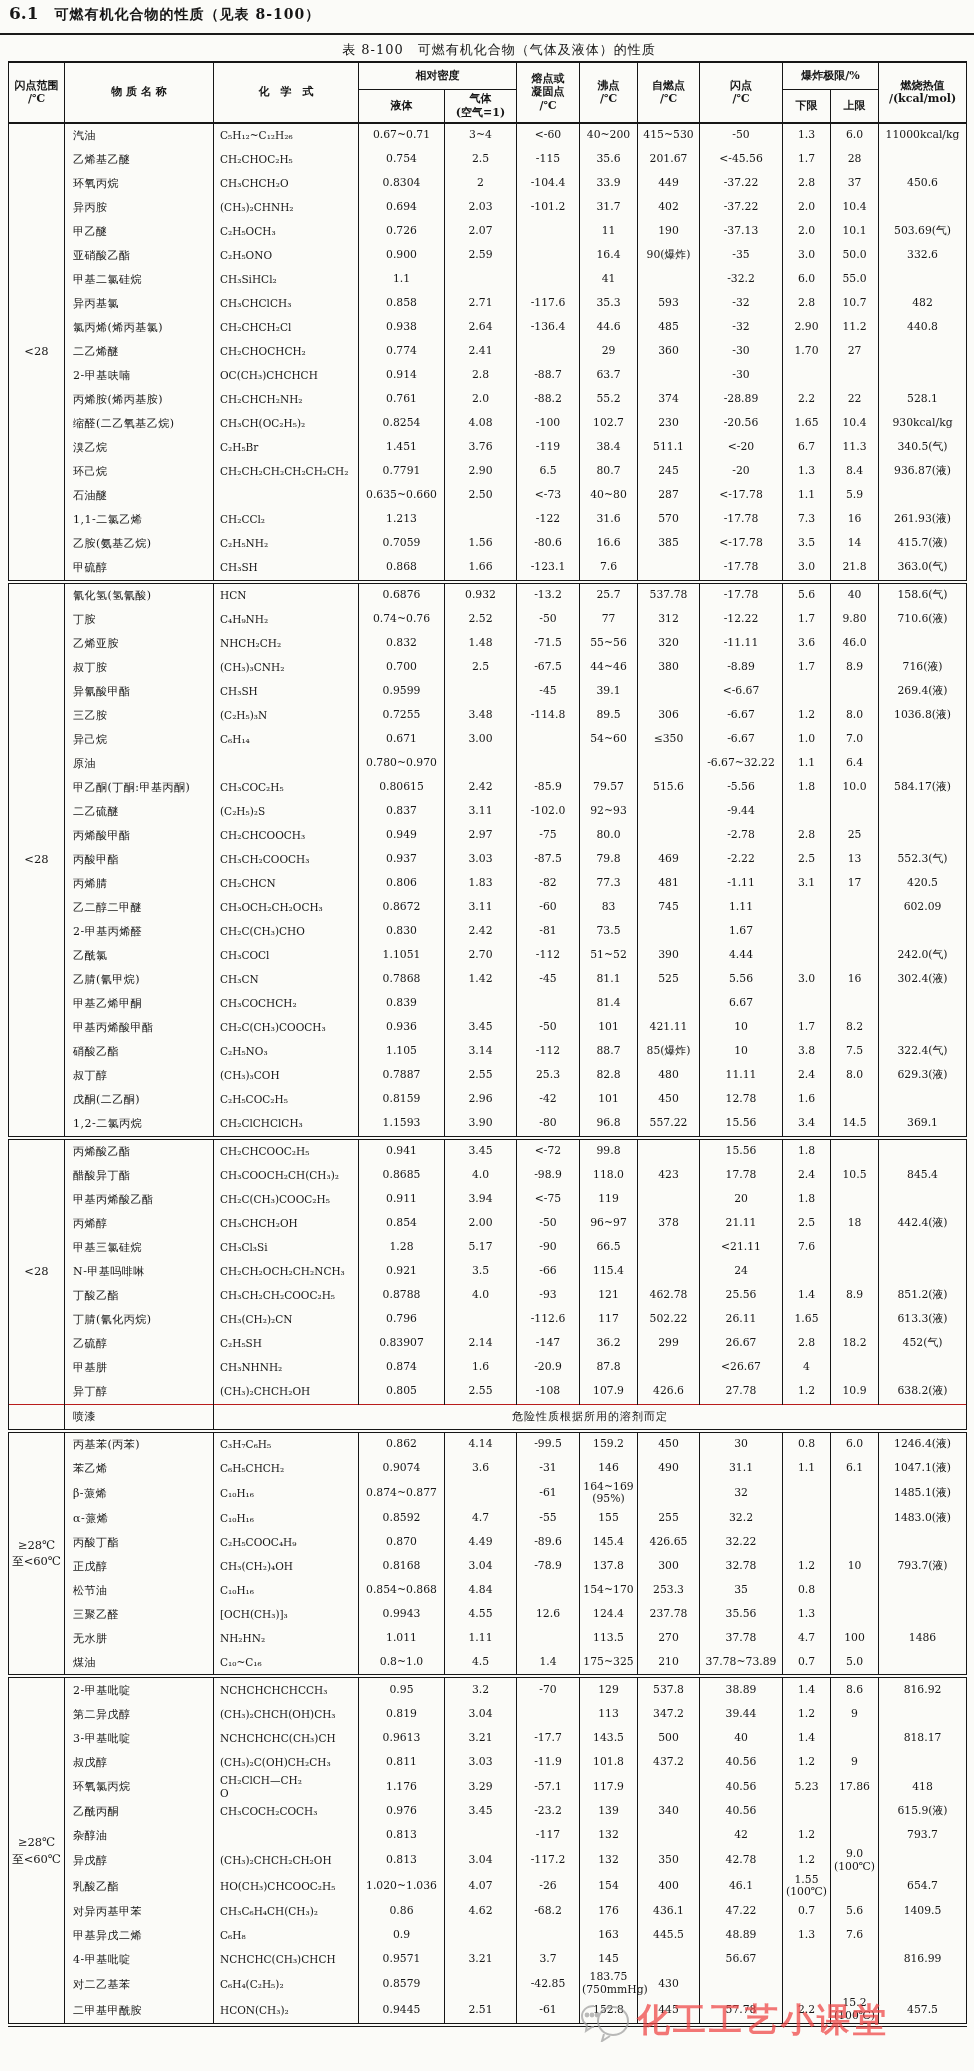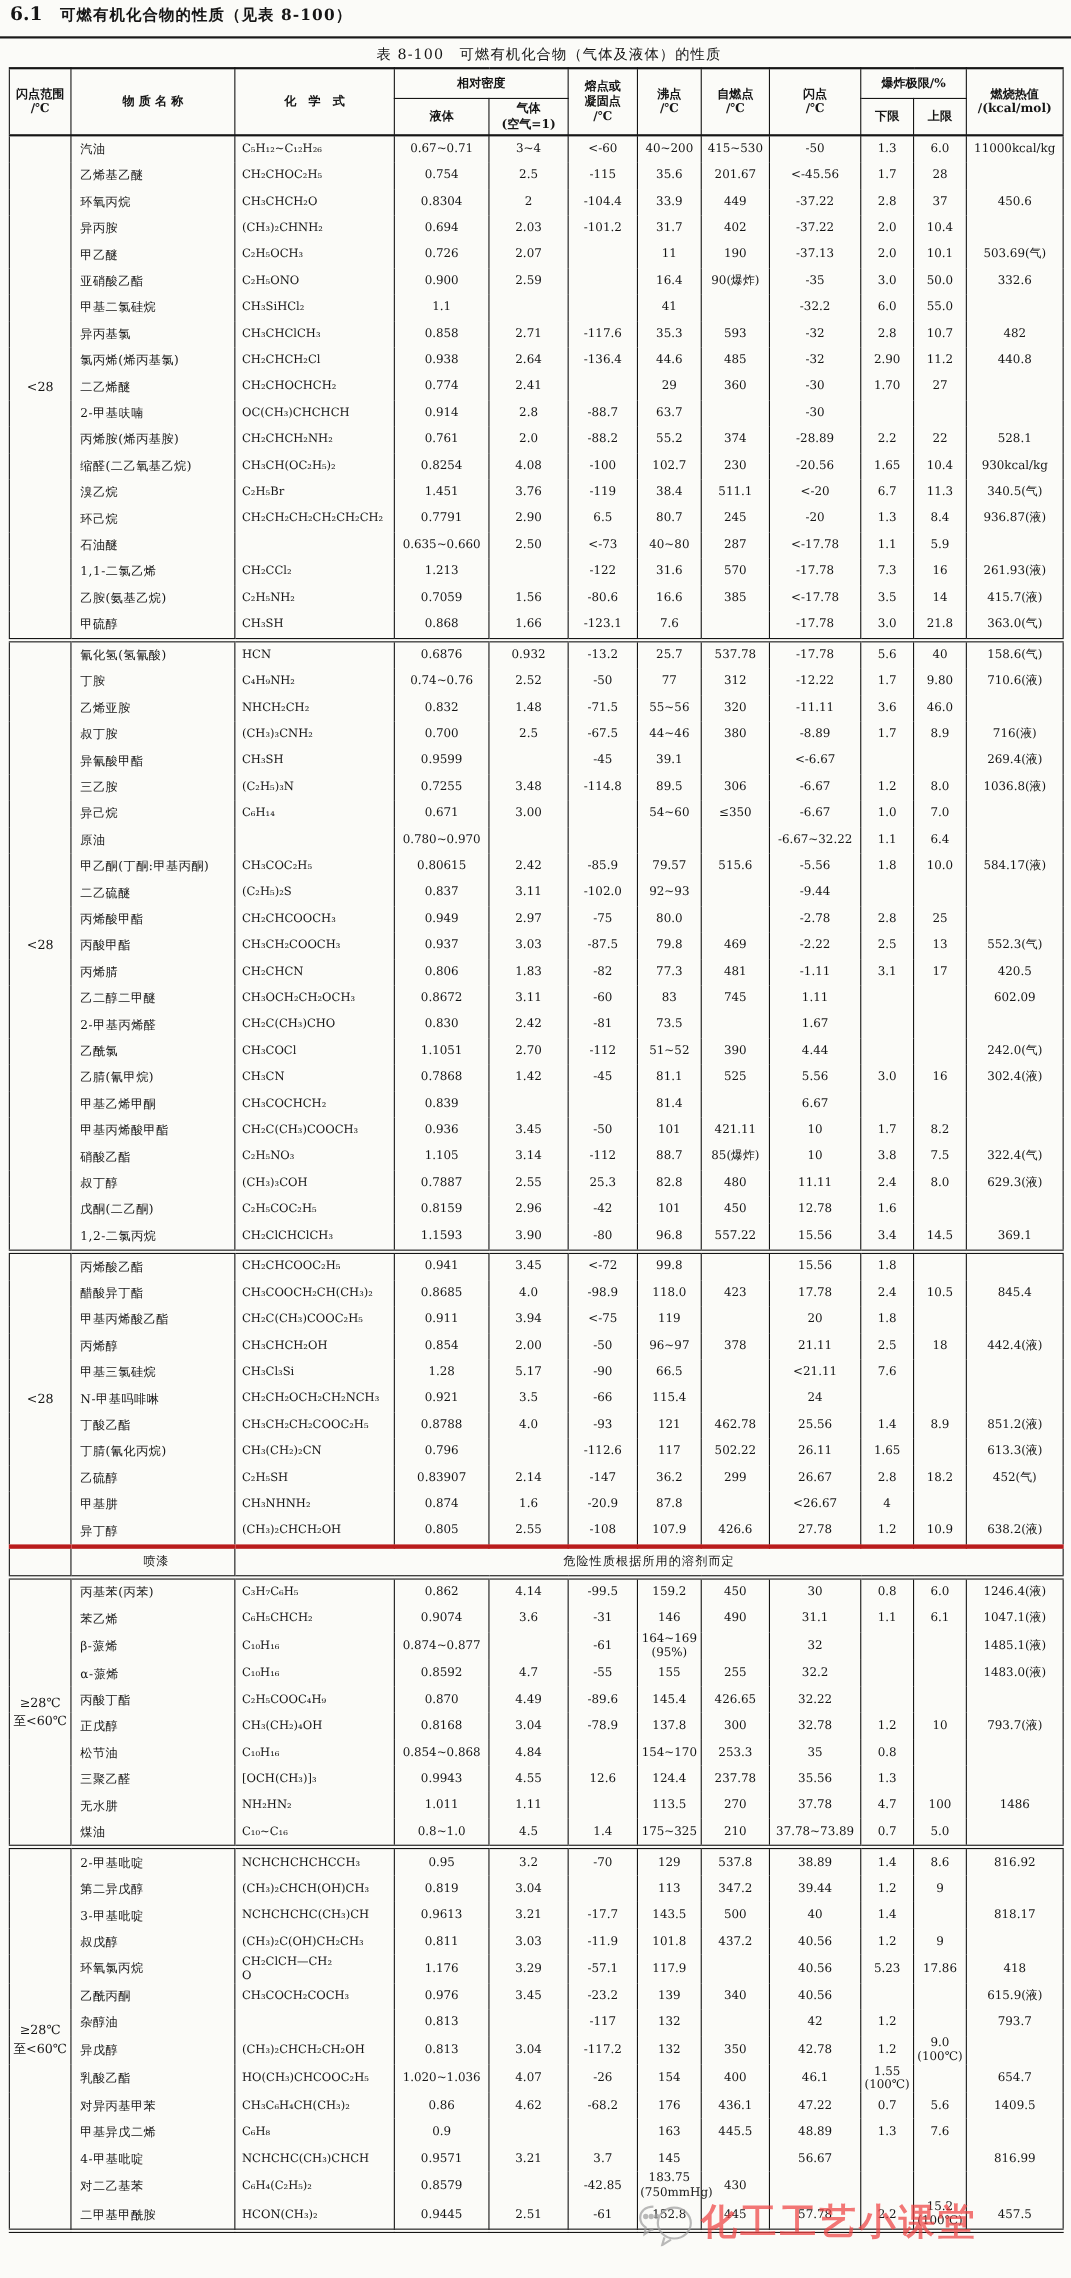--- a/index.html
+++ b/index.html
@@ -31,21 +31,21 @@
   tr.h2 th { height:22px; }
   td {
     border-left:1px solid #161616; border-right:1px solid #161616;
     font-size:10.8px; text-align:center; vertical-align:middle;
     white-space:pre-line; height:24px; padding:0 2px; line-height:1.2;
   }
   td.name    { text-align:left; padding-left:8px; font-size:11px; letter-spacing:0.5px; }
   td.formula { text-align:left; padding-left:6px; font-size:10.5px; }
   td.group-label { font-size:11.5px; line-height:1.45; }
   tr.group-start td { border-top:4px double #161616;margin-top:44px; }
-  tr.note-row td { border-top:4px solid #b91c1c;text-align:center; }
+  tr.note-row td { border-top:1px solid #b91c1c; }
   td.note-cell { text-align:center; font-size:11px; letter-spacing:1px; }
 
   .watermark {
     position:absolute; top:1998px; left:580px; display:flex; align-items:center; gap:5px;
     color:#ef4444; opacity:0.72; pointer-events:none;
   }
   .watermark .wm-text { font-size:33px; font-weight:bold; letter-spacing:3px; white-space:nowrap; }
   .watermark svg { flex:0 0 auto; }
 </style>
 </head>

